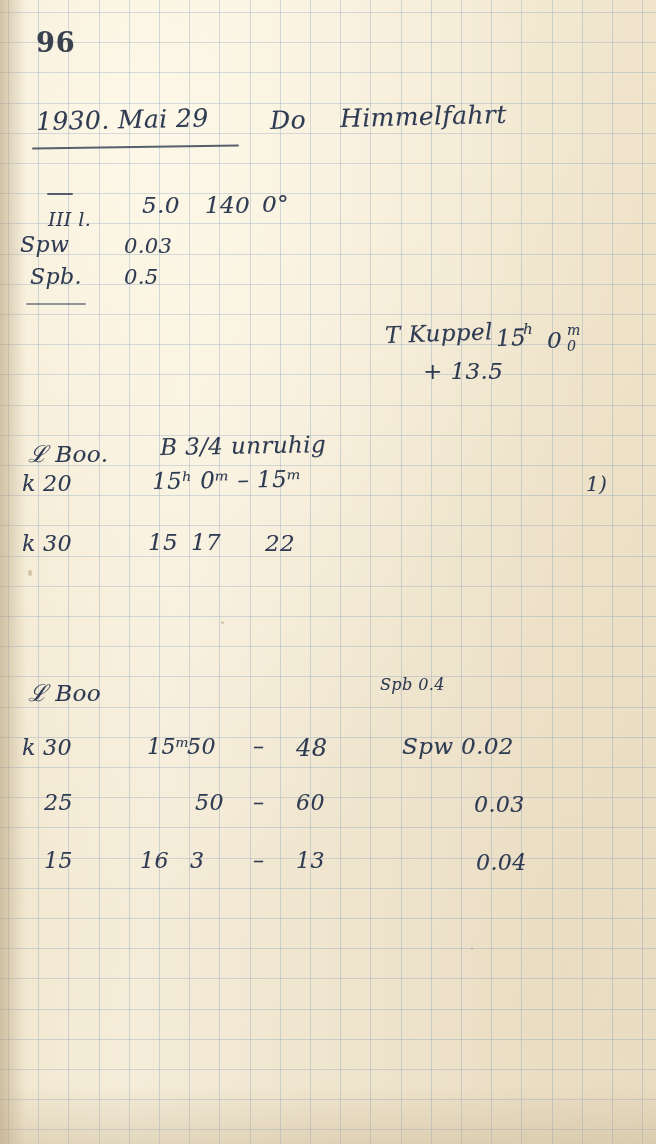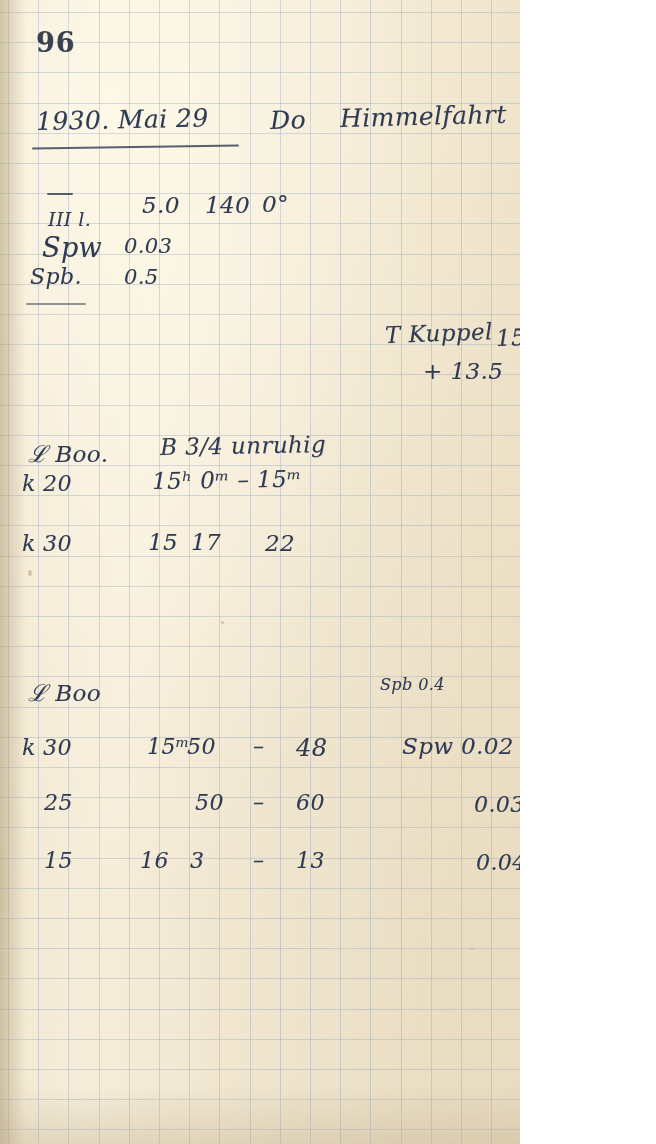--- a/index.html
+++ b/index.html
@@ -10,21 +10,21 @@
   body {
     width: 656px;
     height: 1144px;
     overflow: hidden;
     font-family: "Liberation Serif", serif;
   }
 
   
   #page {
     position: relative;
-    width: 520px;
+    width: 656px;
     height: 1144px;
     background: #f4ead4;
     background-image:
       radial-gradient(ellipse at 20% 10%, rgba(255,250,235,0.85) 0%, rgba(255,250,235,0) 55%),
       radial-gradient(ellipse at 85% 85%, rgba(228,214,188,0.55) 0%, rgba(228,214,188,0) 60%),
       linear-gradient(95deg, #efe3c9 0%, #f6eedb 30%, #f3e9d2 70%, #ece0c4 100%);
     overflow: hidden;
   }
 
   
@@ -114,21 +114,21 @@
   <div class="ink" style="left:270px; top:106px; font-size:25px; transform:rotate(-1.5deg);">Do</div>
   <div class="ink" style="left:340px; top:104px; font-size:25px; transform:rotate(-1.5deg);">Himmelfahrt</div>
   <div class="underline-rule" style="left:32px; top:146px; width:207px; transform:rotate(-0.8deg);"></div>
 
   <div class="ink" style="left:48px; top:208px; font-size:19px;">III l.</div>
   <div class="underline-rule" style="left:47px; top:193px; width:26px;"></div>
   <div class="ink" style="left:142px; top:192px; font-size:23px;">5.0</div>
   <div class="ink" style="left:205px; top:192px; font-size:23px;">140</div>
   <div class="ink" style="left:262px; top:191px; font-size:23px;">0°</div>
 
-  <div class="ink" style="left:42px; top:232px; font-size:27px;">Spw</div>
+  <div class="ink" style="left:20px; top:232px; font-size:22px;">Spw</div>
   <div class="ink" style="left:124px; top:234px; font-size:21px;">0.03</div>
 
   <div class="ink" style="left:30px; top:264px; font-size:22px;">Spb.</div>
   <div class="ink" style="left:124px; top:265px; font-size:21px;">0.5</div>
 
   <div class="underline-rule" style="left:26px; top:303px; width:60px; opacity:0.55;"></div>
 
   <div class="ink" style="left:385px; top:322px; font-size:23px; transform:rotate(-2deg);">T Kuppel</div>
   <div class="ink" style="left:496px; top:325px; font-size:23px; transform:rotate(-2deg);">15</div>
   <div class="ink small" style="left:523px; top:320px; font-size:15px;">h</div>

